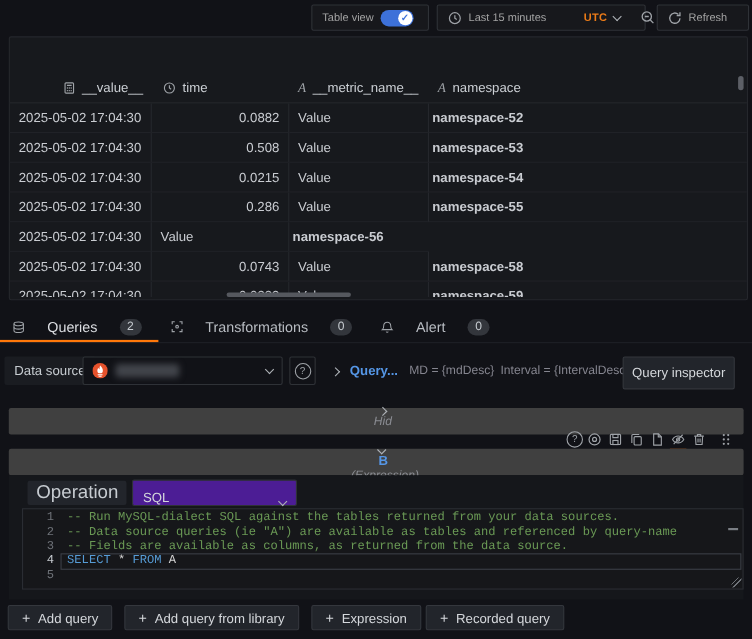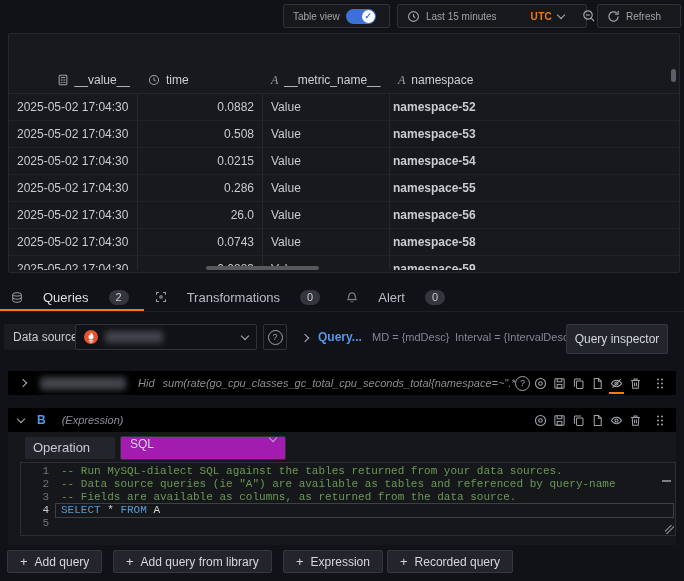--- a/index.html
+++ b/index.html
@@ -65,38 +65,38 @@
     line-height:12px;text-align:center;color:#9fa3a8;}
   .crumb-chev{position:absolute;left:302px;top:13px;}
   .q-link{position:absolute;left:318px;top:0;line-height:30px;font-size:12px;font-weight:700;cursor:pointer;}
   .meta{position:absolute;top:0;line-height:30px;font-size:11px;color:#85858f;}
   .btn{background:#22252b;border:1px solid #34373d;border-radius:2px;color:#d5d8dc;
     font-size:12px;font-weight:500;display:flex;align-items:center;justify-content:center;
     box-sizing:border-box;cursor:pointer;font-family:"Liberation Sans",sans-serif;}
   .inspector{position:absolute;left:566px;top:2px;width:102px;height:30px;}
 
   
-  .qrow{position:absolute;left:8px;width:668px;height:24px;background:#000000;border-radius:2px;
-    display:flex;align-items:center;cursor:pointer;}
+  .qrow{position:absolute;left:8px;width:668px;height:24px;background:#404040;border-radius:2px;
+    display:flex;align-items:center;cursor:pointer;flex-direction:column;}
   .qrow-a{top:371px;}
   .qrow-b{top:408px;}
   .expr{font-style:italic;font-size:11px;color:#8b8d93;white-space:nowrap;overflow:hidden;max-width:352px;}
   .hidlbl{font-style:italic;font-size:11px;color:#8b8d93;margin-left:12px;}
   .qicons{margin-left:auto;display:flex;align-items:center;gap:6px;padding-right:10px;}
   .qic{position:relative;width:13px;height:20px;display:grid;place-items:center;cursor:pointer;color:#9fa3a8;}
   .qic .under{position:absolute;left:-1px;right:-1px;bottom:-1px;height:2px;}
   .qletter{font-size:12px;font-weight:700;margin-left:13px;}
   .qtype{font-style:italic;font-size:11px;color:#8b8d93;margin-left:16px;}
 
   
   .qbody{position:absolute;left:8px;top:432px;width:668px;height:113px;background:#15171b;}
   .op-label{position:absolute;left:17px;top:5px;width:90px;height:22px;line-height:22px;
-    background:#22252b;border-radius:2px;padding-left:8px;font-size:13px;color:#c7ccd1;box-sizing:border-box;}
-  .sql-select{position:absolute;left:112px;top:4px;width:166px;height:24px;background:#a21caf;
-    border:1px solid #2f3237;border-radius:2px;display:flex;align-items:flex-start;padding:0 9px;
+    background:#22252b;border-radius:2px;padding-left:8px;font-size:17px;color:#c7ccd1;box-sizing:border-box;}
+  .sql-select{position:absolute;left:112px;top:4px;width:150px;height:24px;background:#4c1d95;
+    border:1px solid #2f3237;border-radius:2px;display:flex;align-items:flex-end;padding:0 9px;
     box-sizing:border-box;cursor:pointer;font-size:12px;color:#d5d8dc;}
   .editor{position:absolute;left:12px;top:30px;width:656px;height:74px;background:#16171a;
     border:1px solid #2a2d33;box-sizing:border-box;cursor:text;}
   .cline{position:relative;display:flex;height:13px;font-family:"Liberation Mono",monospace;
     font-size:11px;line-height:13px;white-space:pre;}
   .lines{padding-top:2px;}
   .lnum{width:28px;text-align:right;color:#6e7278;flex:none;}
   .ctext{padding-left:12px;}
   .comment{color:#6a9955;}
   .plain{color:#d4d4d4;}
@@ -206,21 +206,20 @@
         <div class="td ns">namespace-54</div>
       </div>
       <div class="trow">
         <div class="td">2025-05-02 17:04:30</div>
         <div class="td num">0.286</div>
         <div class="td">Value</div>
         <div class="td ns">namespace-55</div>
       </div>
       <div class="trow">
         <div class="td">2025-05-02 17:04:30</div>
-        <div class="td num">26.0</div>
         <div class="td">Value</div>
         <div class="td ns">namespace-56</div>
       </div>
       <div class="trow">
         <div class="td">2025-05-02 17:04:30</div>
         <div class="td num">0.0743</div>
         <div class="td">Value</div>
         <div class="td ns">namespace-58</div>
       </div>
       <div class="partial">

